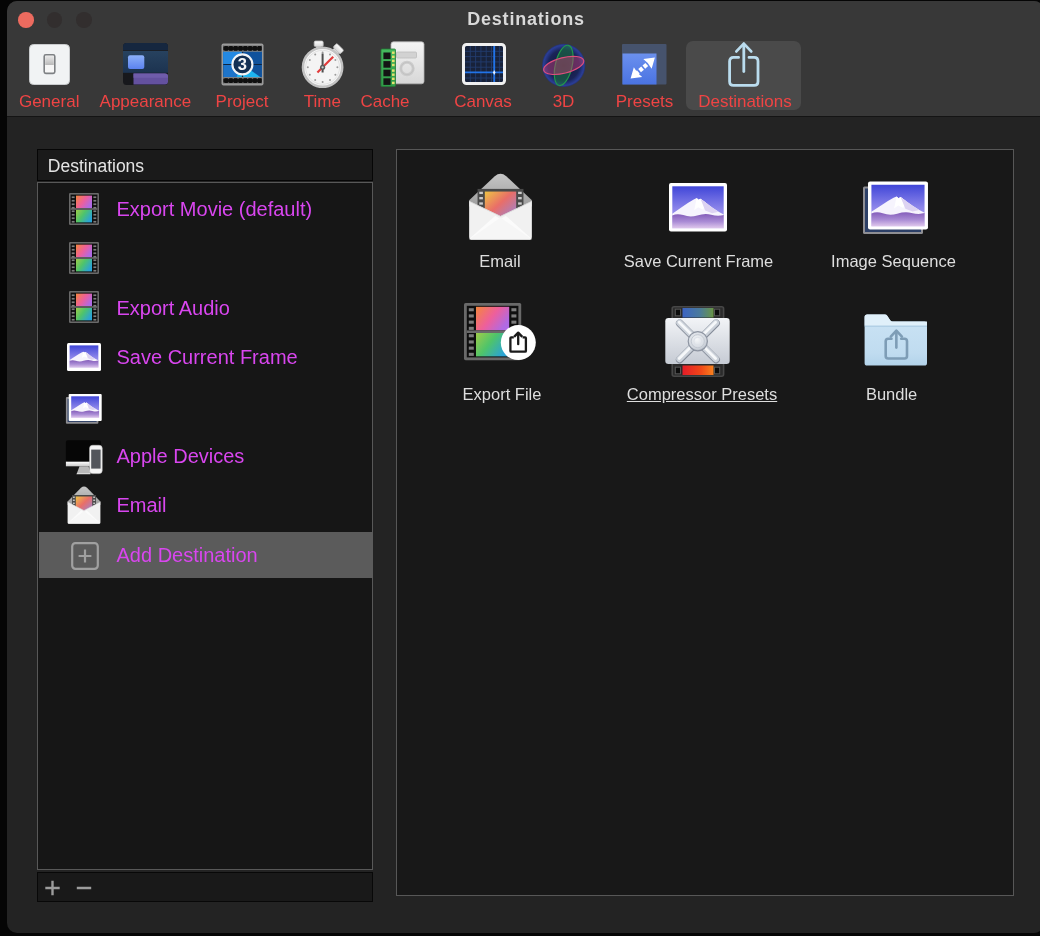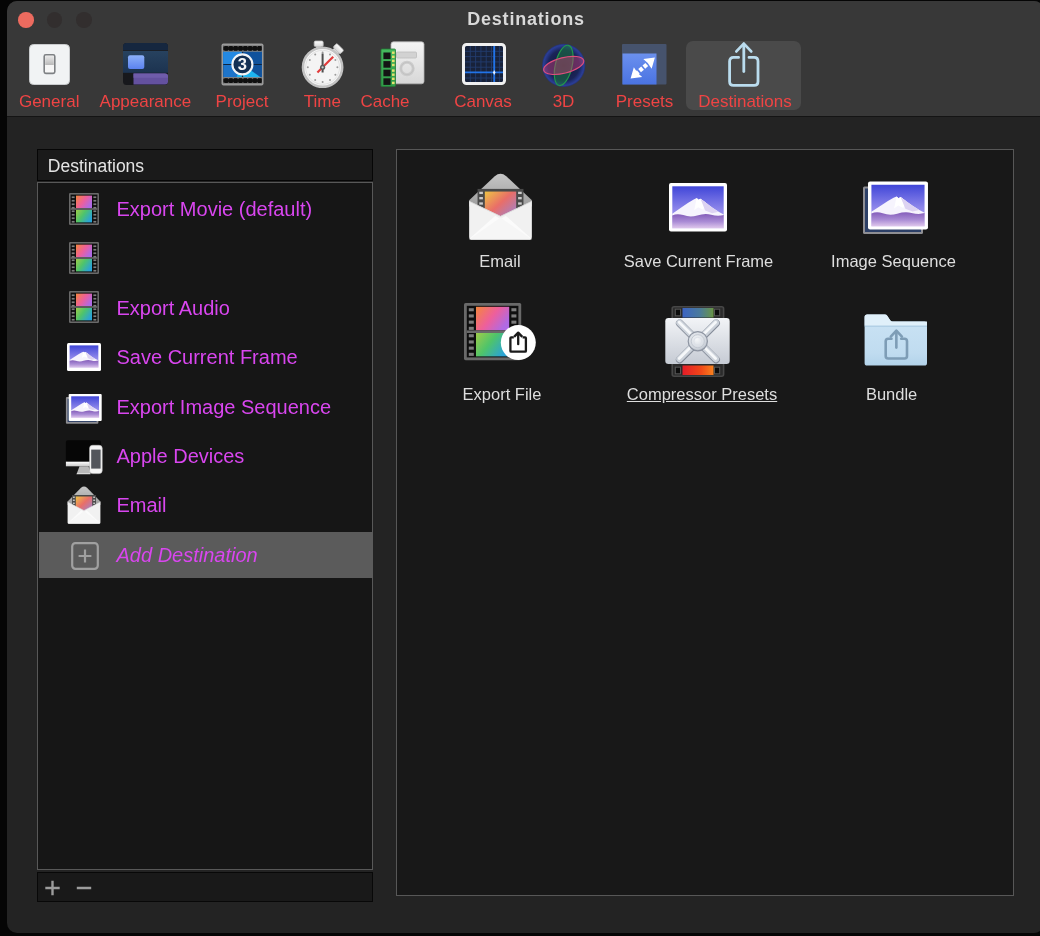--- a/index.html
+++ b/index.html
@@ -426,24 +426,23 @@
         <path d="M0.6,16 L17,24.5 L33.4,16 L33.4,36 Q33.4,37.6 31.8,37.6 L2.2,37.6 Q0.6,37.6 0.6,36 Z" fill="#f1f1f1"></path>
         <path d="M0.6,37.3 L14.3,24.2 L17,26.2 L19.7,24.2 L33.4,37.3 L33.4,36 Q33.4,37.6 31.8,37.6 L2.2,37.6 Q0.6,37.6 0.6,36 Z" fill="#fbfbfb"></path>
         <path d="M0.6,37.6 L17,25.2 L33.4,37.6 Z" fill="#f6f6f6"></path>
         <path d="M0.6,16 L17,24.5 L33.4,16" fill="none" stroke="#dcdcdc" stroke-width="0.5"></path>
       </g>
     </defs>
   </svg>
   <div class="srow" style="top:199.2px;">Export Movie (default)</div>
   <div class="srow" style="top:297.9px;">Export Audio</div>
   <div class="srow" style="top:347.3px;">Save Current Frame</div>
-  <div class="srow" style="top:396.6px;">Export Image Sequence</div>
   <div class="srow" style="top:446.0px;">Apple Devices</div>
   <div class="srow" style="top:495.3px;">Email</div>
-  <div class="srow" style="top:544.7px;font-style:italic;">Add Destination</div>
+  <div class="srow" style="top:544.7px;">Add Destination</div>
   <div class="sbar"></div>
   <svg class="abs" style="left:38px;top:880px;" width="50" height="16" viewBox="0 0 50 16">
     <g stroke="#9c9c9c" stroke-width="2.4">
       <path d="M8.5,0.8 V15.2 M1.3,8 H15.7"></path>
       <path d="M32.8,8 H47.2"></path>
     </g>
   </svg>
 
   <div class="panel"></div>
   <svg class="abs" style="left:462px;top:172.8px;" width="66" height="68" viewBox="0 0 66 68">

